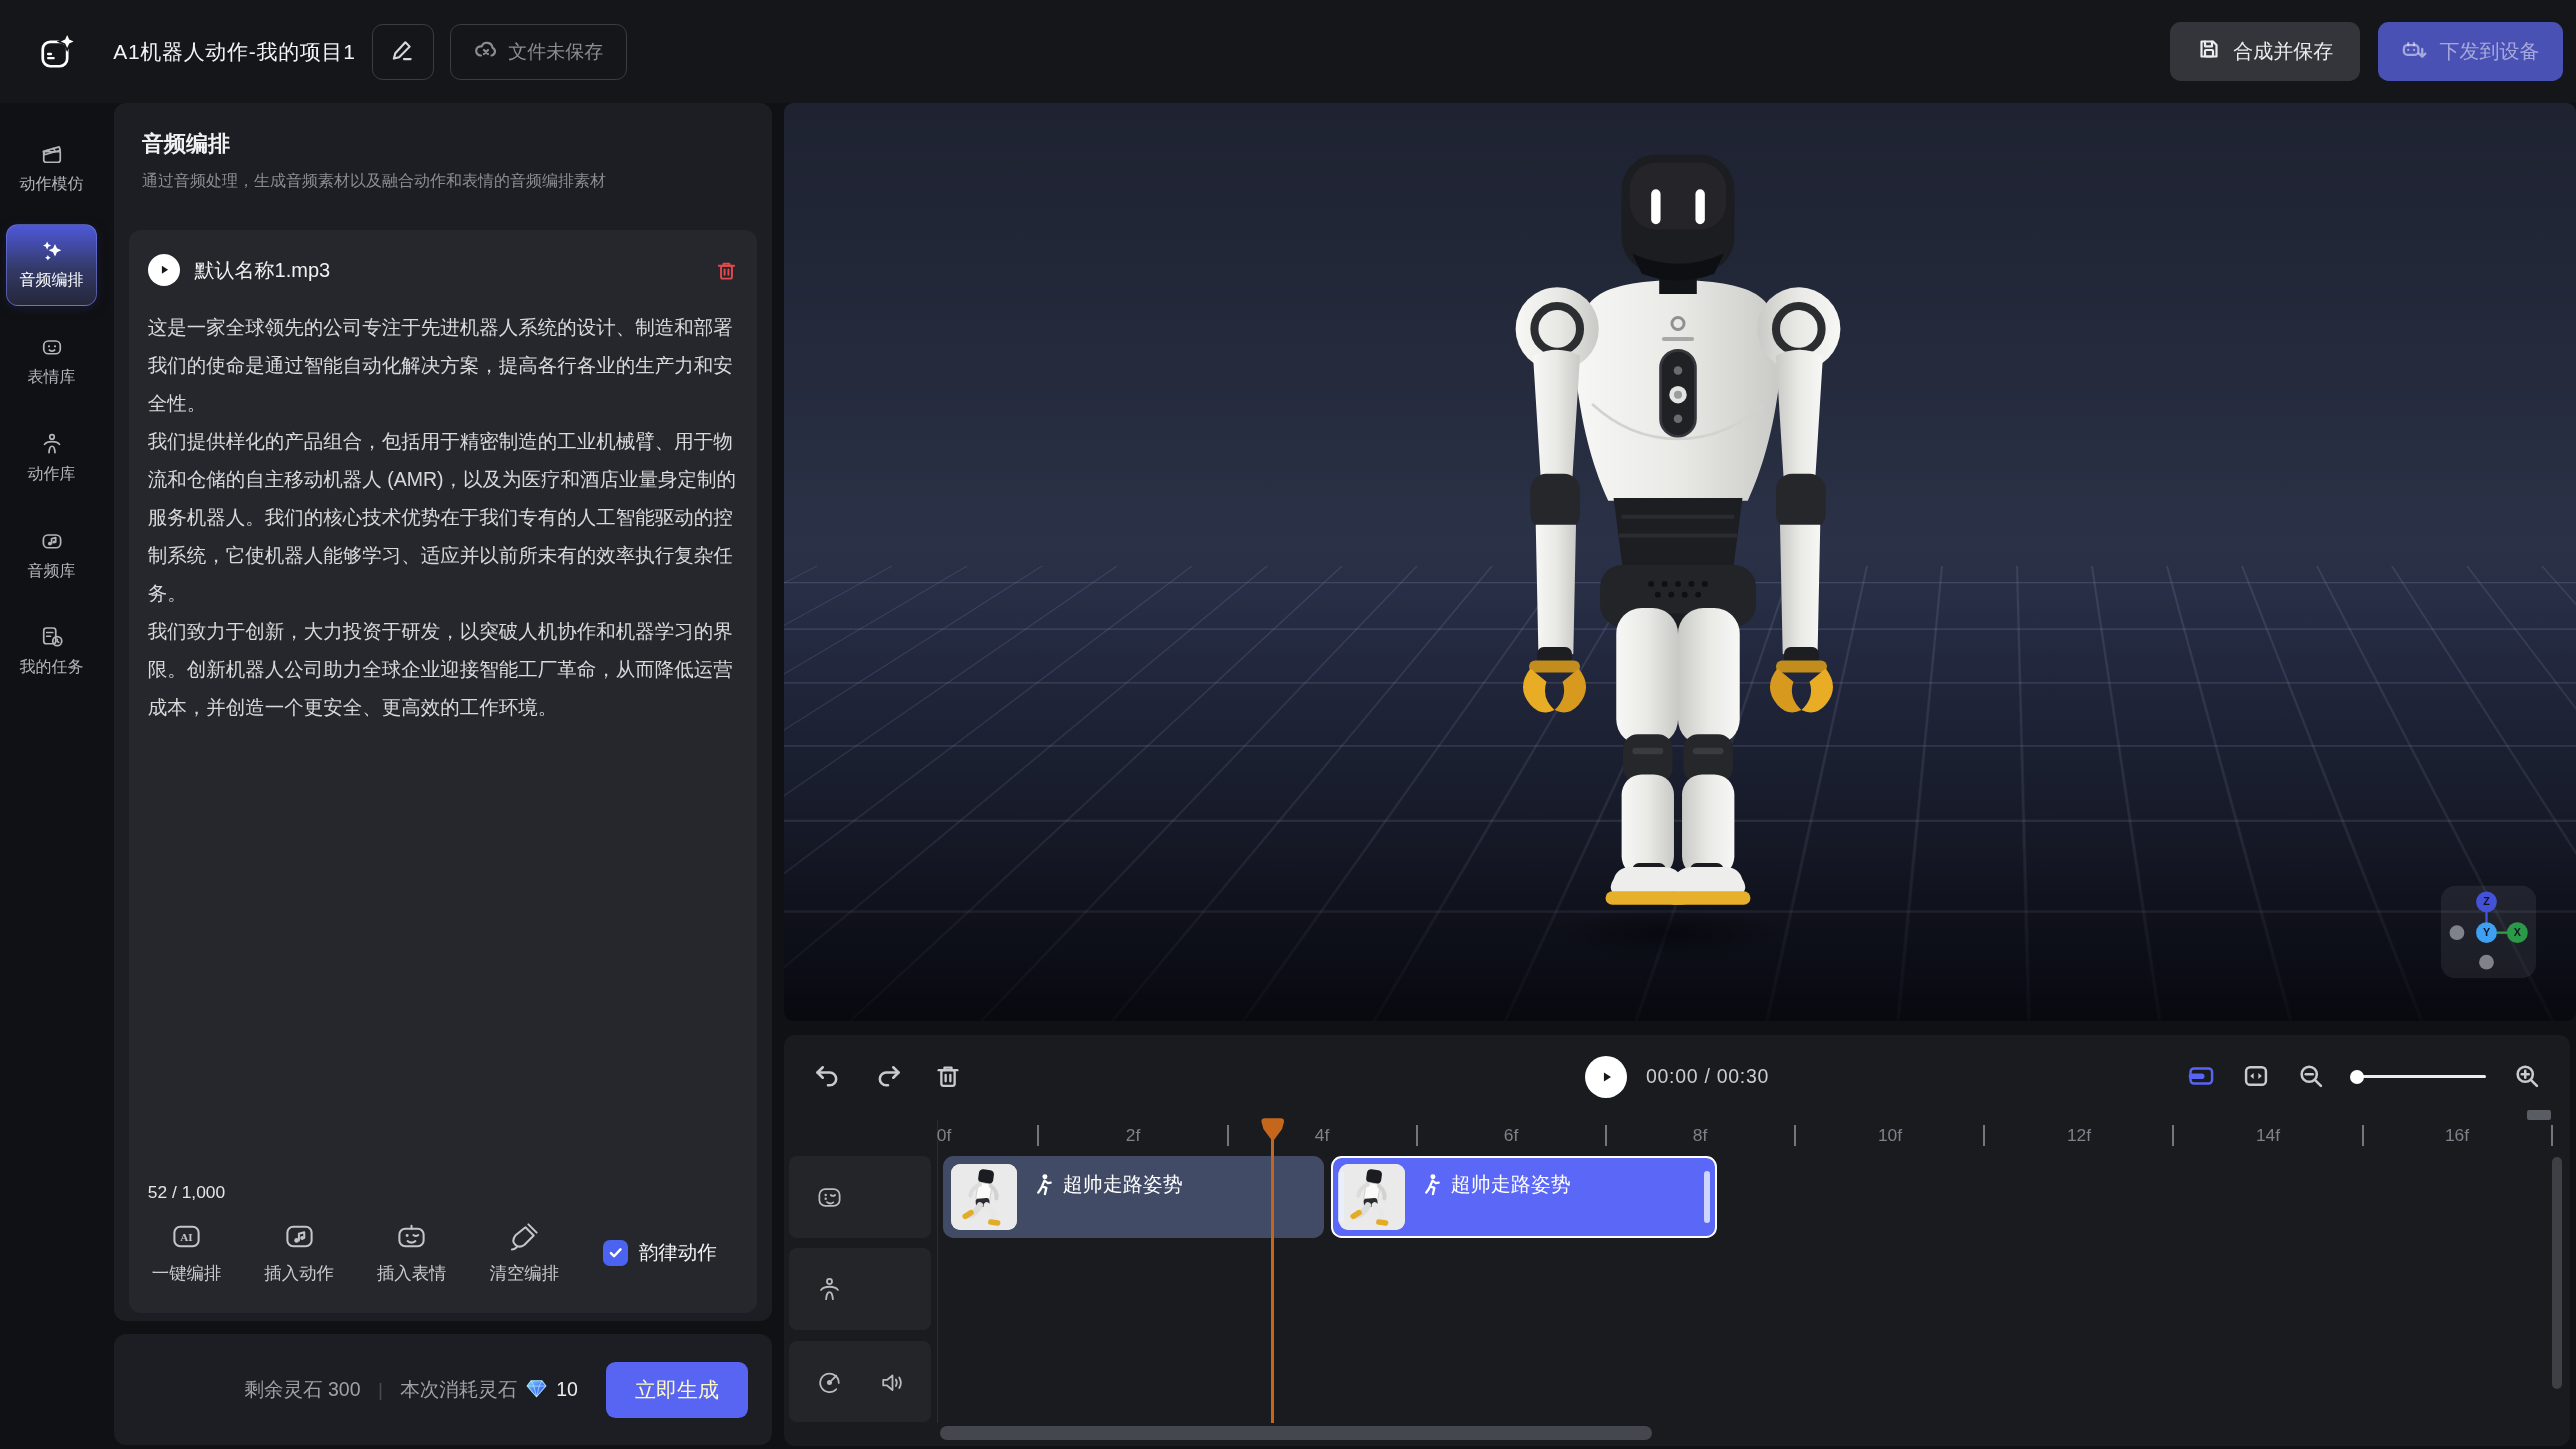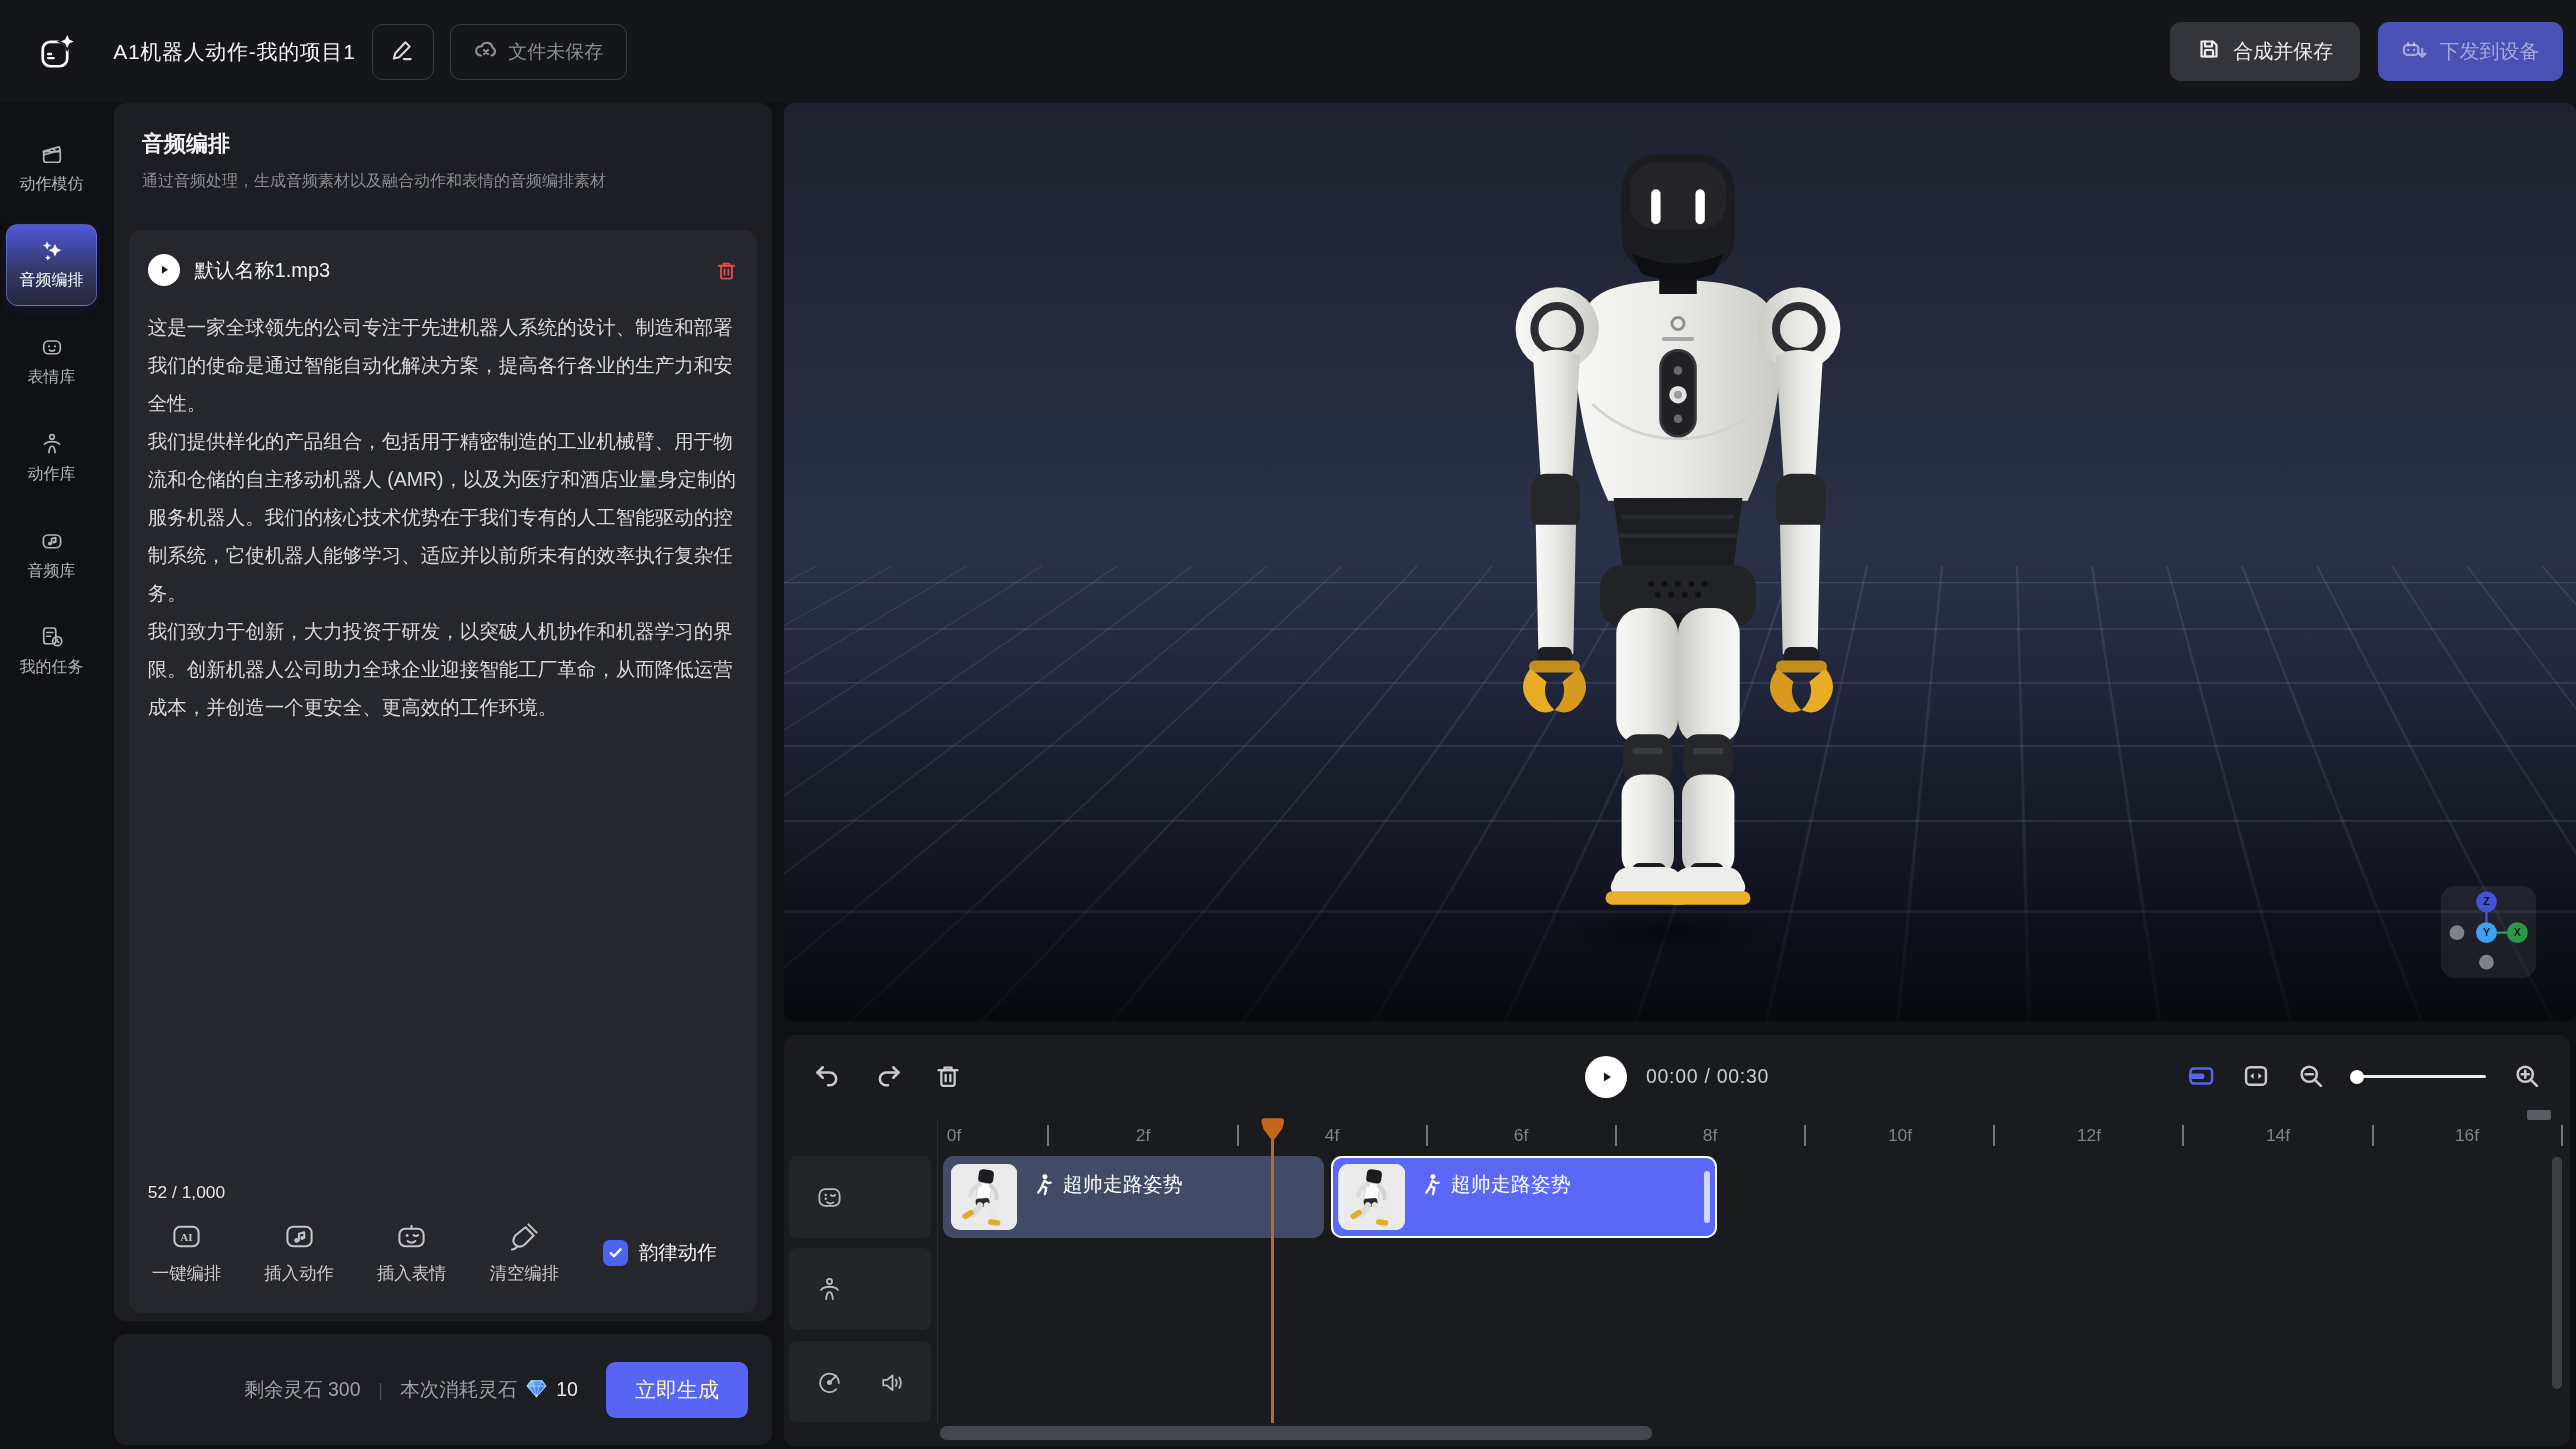--- a/index.html
+++ b/index.html
@@ -99,21 +99,21 @@
   .play-big { width:42px; height:42px; border-radius:50%; background:#ffffff; display:flex;
     align-items:center; justify-content:center; }
   .tl-time { font-size:19.5px; color:#caccd0; letter-spacing:0.7px; }
   .tl-right { position:absolute; right:29.5px; top:0; height:83px; display:flex; align-items:center; gap:27px; color:#c9cad0; }
   .tl-right svg { width:28px; height:28px; }
   .zoom-slider { width:134px; height:27px; display:flex; align-items:center; position:relative; }
   .zs-track { width:134px; height:3.4px; background:#eceded; border-radius:2px; }
   .zs-thumb { position:absolute; left:-1.3px; top:6.7px; width:14px; height:14px; border-radius:50%; background:#ffffff; }
 
   .tl-sep { position:absolute; left:153px; top:85px; width:1.3px; bottom:23px; background:#2c2d32; }
-  .tl-ruler { position:absolute; left:153px; top:83px; right:0; height:35px; }
+  .tl-ruler { position:absolute; left:143px; top:83px; right:0; height:35px; }
   .ruler-label { position:absolute; top:6.7px; transform:translateX(-50%); font-size:17.4px; color:#7f828a; }
   .ruler-tick { position:absolute; top:6.7px; width:2px; height:21.5px; transform:translateX(-50%); background:#74767e; }
 
   .rail-cell { position:absolute; left:5.4px; width:142px; height:82px; background:#232529;
     border-radius:8px; color:#b9bbc2; }
   .rail-cell svg { width:27px; height:27px; position:absolute; left:27px; top:27.5px; }
   .rail-cell svg.second { left:90px; }
 
   .clip { position:absolute; top:121px; height:82px; border-radius:10.7px; display:flex;
     align-items:flex-start; padding:8px; }

